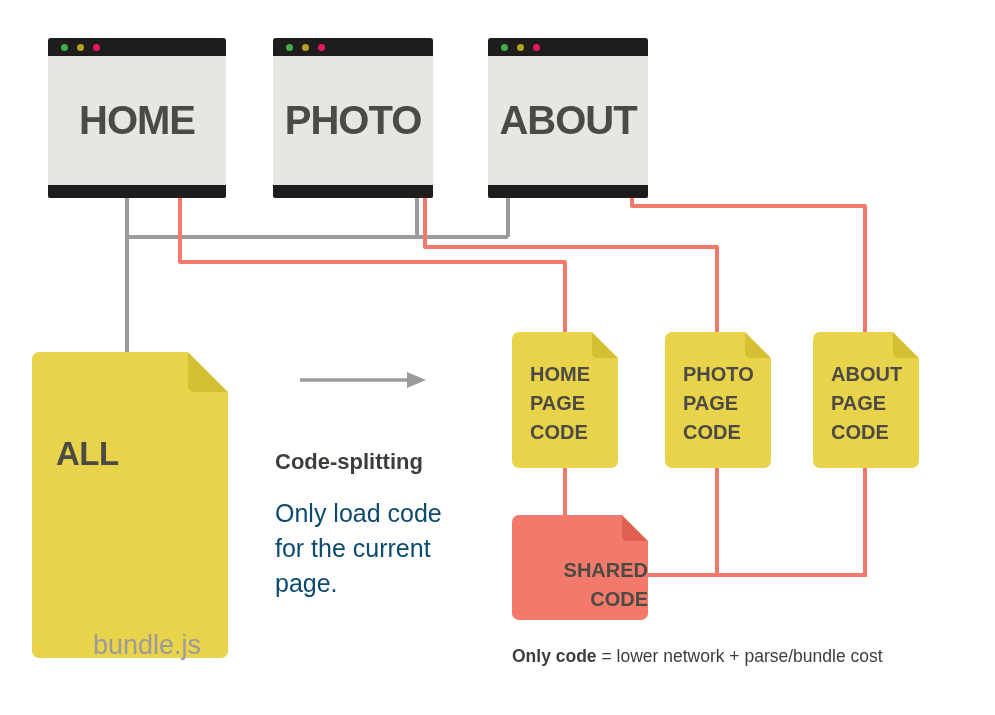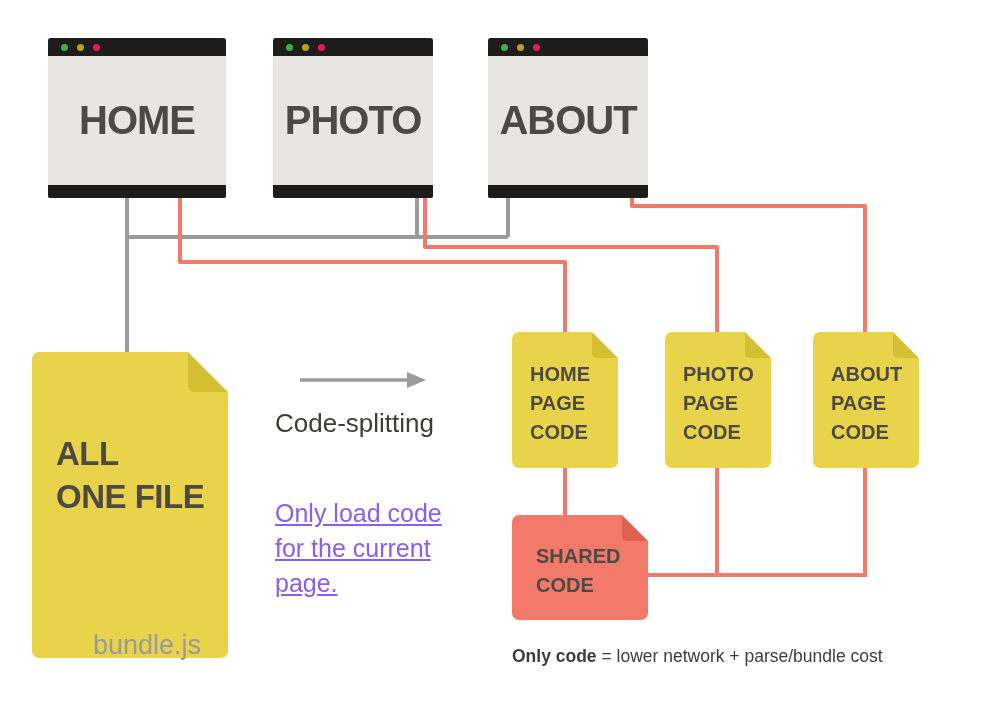--- a/index.html
+++ b/index.html
@@ -78,43 +78,42 @@
     border-width: 0 26px 26px 0;
     border-color: #ffffff #ffffff #d5bf33 #d5bf33;
     border-bottom-left-radius: 5px;
   }
   .file.salmon.small::before {
     border-color: #ffffff #ffffff #df5f51 #df5f51;
   }
   .file-text { font-weight: bold; color: #4c4a45; }
   .big-text   { font-size: 33px; line-height: 43px; letter-spacing: -0.5px; padding: 80px 0 0 24px; }
   .small-text { font-size: 20px; line-height: 29px; padding: 28px 0 0 18px; }
-  .shared-text{ font-size: 20px; line-height: 29px; padding: 27px 0 0 24px; }
+  .shared-text{ font-size: 20px; line-height: 29px; padding: 41px 0 0 24px; text-align: right; }
 
   .bundle-caption {
     position: absolute;
     left: 93px; top: 630px;
     font-size: 27px;
     color: #9b9b9b;
   }
   .anno-title {
     position: absolute;
-    left: 275px; top: 408px;
-    font-size: 26px;
-    font-weight: normal;
+    left: 275px; top: 449px;
+    font-size: 22px;
+    font-weight: bold;
     color: #3d3d3a;
   }
   .anno-body {
     position: absolute;
     left: 275px; top: 496px;
     width: 200px;
     font-size: 25px;
     line-height: 35px;
-    color: #8b5cf6;
-    text-decoration: underline;
+    color: #0c4a6e;
   }
   .footnote {
     position: absolute;
     left: 512px; top: 646px;
     font-size: 17.5px;
     color: #3d3d3a;
   }
   .footnote b { font-weight: bold; }
 </style>
 </head>
@@ -170,21 +169,20 @@
       <span class="dot yellow"></span>
       <span class="dot pink"></span>
     </div>
     <div class="win-label">ABOUT</div>
     <div class="footerbar"></div>
   </div>
 
   <div class="file yellow big" style="left:32px; top:352px; width:196px; height:306px;">
     <div class="file-text big-text">
       <div>ALL</div>
-      <div>ONE FILE</div>
     </div>
   </div>
   <div class="bundle-caption">bundle.js</div>
 
   <div class="file yellow small" style="left:512px; top:332px; width:106px; height:136px;">
     <div class="file-text small-text">
       <div>HOME</div>
       <div>PAGE</div>
       <div>CODE</div>
     </div>

